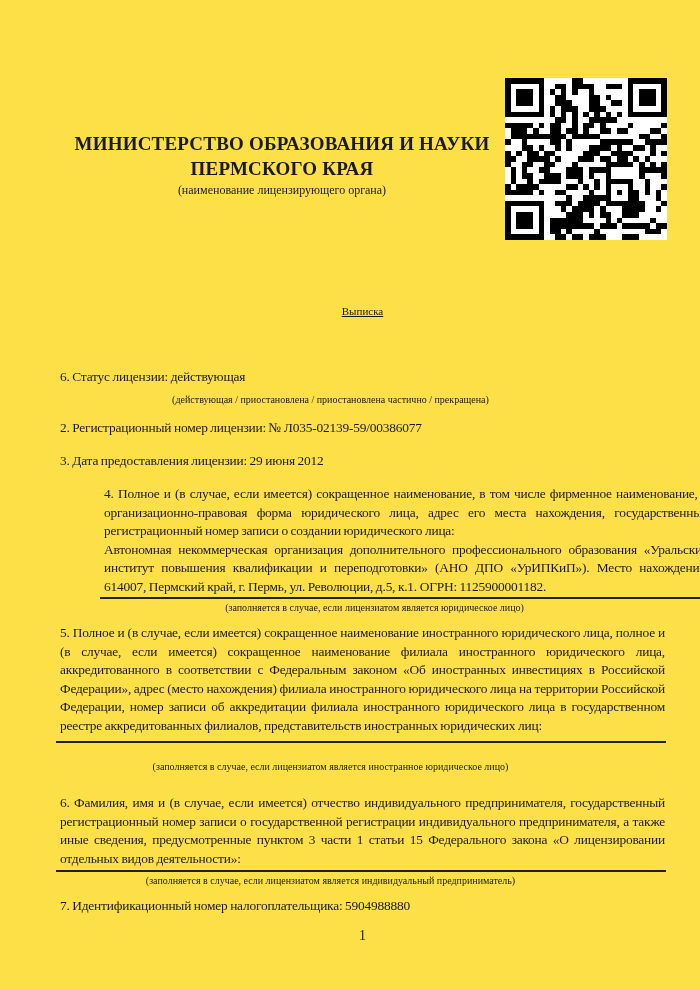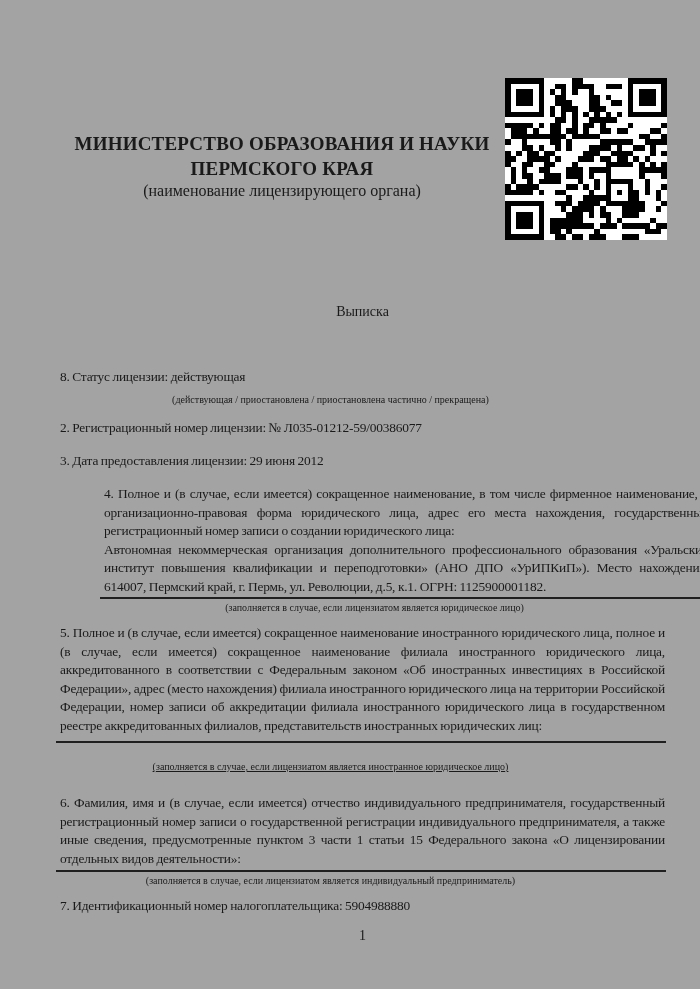--- a/index.html
+++ b/index.html
@@ -2,57 +2,57 @@
 <html lang="ru"><head>
 <meta charset="utf-8">
 <style>
   * { margin:0; padding:0; box-sizing:border-box; }
   html,body { background:#ffffff; }
   body {
     width:700px; height:989px; position:relative;
     font-family:"Liberation Serif", serif;
     color:#1a1a1a;
   }
-  .page { position:absolute; inset:0; background:#a3a3a3; overflow:hidden; }
+  .page { position:absolute; inset:0; background:#fde047; overflow:hidden; }
 
   
   .qr {
     position:absolute; left:505px; top:78px; width:162px; height:162px;
     display:grid; grid-template-columns:repeat(29,1fr); grid-template-rows:repeat(29,1fr);
     background:#ffffff;
   }
   .qr span.d { background:#000000; }
 
   
   .ministry { position:absolute; left:57px; top:131px; width:450px; text-align:center; }
   .ministry .m-line { font-weight:bold; font-size:19px; line-height:25px; letter-spacing:.2px; }
-  .ministry .m-note { font-size:16px; line-height:13px; margin-top:3px; }
+  .ministry .m-note { font-size:12px; line-height:13px; margin-top:3px; }
 
   
   .doctitle { position:absolute; left:60px; top:302px; width:605px; text-align:center;
-              font-size:14px; line-height:19px; }
+              font-size:11px; line-height:19px;text-decoration:underline; }
 
   
   .blk { position:absolute; left:60px; width:605px; font-size:13.4px; line-height:18.5px;
          letter-spacing:-0.2px; word-spacing:-0.5px; }
   .blk p.just { text-align:justify; }
   .note { font-size:10px; line-height:13px; text-align:center; padding-right:64px;
           letter-spacing:0; word-spacing:0; }
   .rule { border-top:2px solid #1f1f1f; margin-left:-4px; width:610px; margin-bottom:2px; }
 
   .b1 { top:368px; }
   .b1 .note { margin-top:6px; }
   .b2 { top:419px; }
   .b3 { top:452px; }
   .b4 { top:485px;margin-left:44px; }
   .b4 .rule { margin-top:1px; }
   .b4 .note { margin-top:1px; }
   .b5 { top:624px; }
   .b5 .rule { margin-top:6px; }
-  .b5 .note { margin-top:17px;text-decoration:underline; }
+  .b5 .note { margin-top:17px; }
   .b6 { top:778px;margin-top:16px; }
   .b6 .rule { margin-top:2px; }
   .b6 .note { margin-top:1px; }
   .b7 { top:897px; }
 
   .pagenum { position:absolute; left:60px; top:927px; width:605px; text-align:center;
              font-size:14px; line-height:18px; }
 </style>
 </head>
 <body>
@@ -907,26 +907,26 @@
     <div class="m-line">МИНИСТЕРСТВО ОБРАЗОВАНИЯ И НАУКИ</div>
     <div class="m-line">ПЕРМСКОГО КРАЯ</div>
     <div class="m-note">(наименование лицензирующего органа)</div>
   </div>
 
   <div class="doctitle">
     <div>Выписка</div>
   </div>
 
   <div class="blk b1">
-    <p>8. Статус лицензии: действующая</p>
+    <p>6. Статус лицензии: действующая</p>
     <div class="note">(действующая / приостановлена / приостановлена частично / прекращена)</div>
   </div>
 
   <div class="blk b2">
-    <p>2. Регистрационный номер лицензии: № Л035-01212-59/00386077</p>
+    <p>2. Регистрационный номер лицензии: № Л035-02139-59/00386077</p>
   </div>
 
   <div class="blk b3">
     <p>3. Дата предоставления лицензии: 29 июня 2012</p>
   </div>
 
   <div class="blk b4">
     <p class="just">4. Полное и (в случае, если имеется) сокращенное наименование, в том числе фирменное наименование, и организационно-правовая форма юридического лица, адрес его места нахождения, государственный регистрационный номер записи о создании юридического лица:</p>
     <p class="just">Автономная некоммерческая организация дополнительного профессионального образования «Уральский институт повышения квалификации и переподготовки» (АНО ДПО «УрИПКиП»). Место нахождения: 614007, Пермский край, г. Пермь, ул. Революции, д.5, к.1. ОГРН: 1125900001182.</p>
     <div class="rule"></div>

